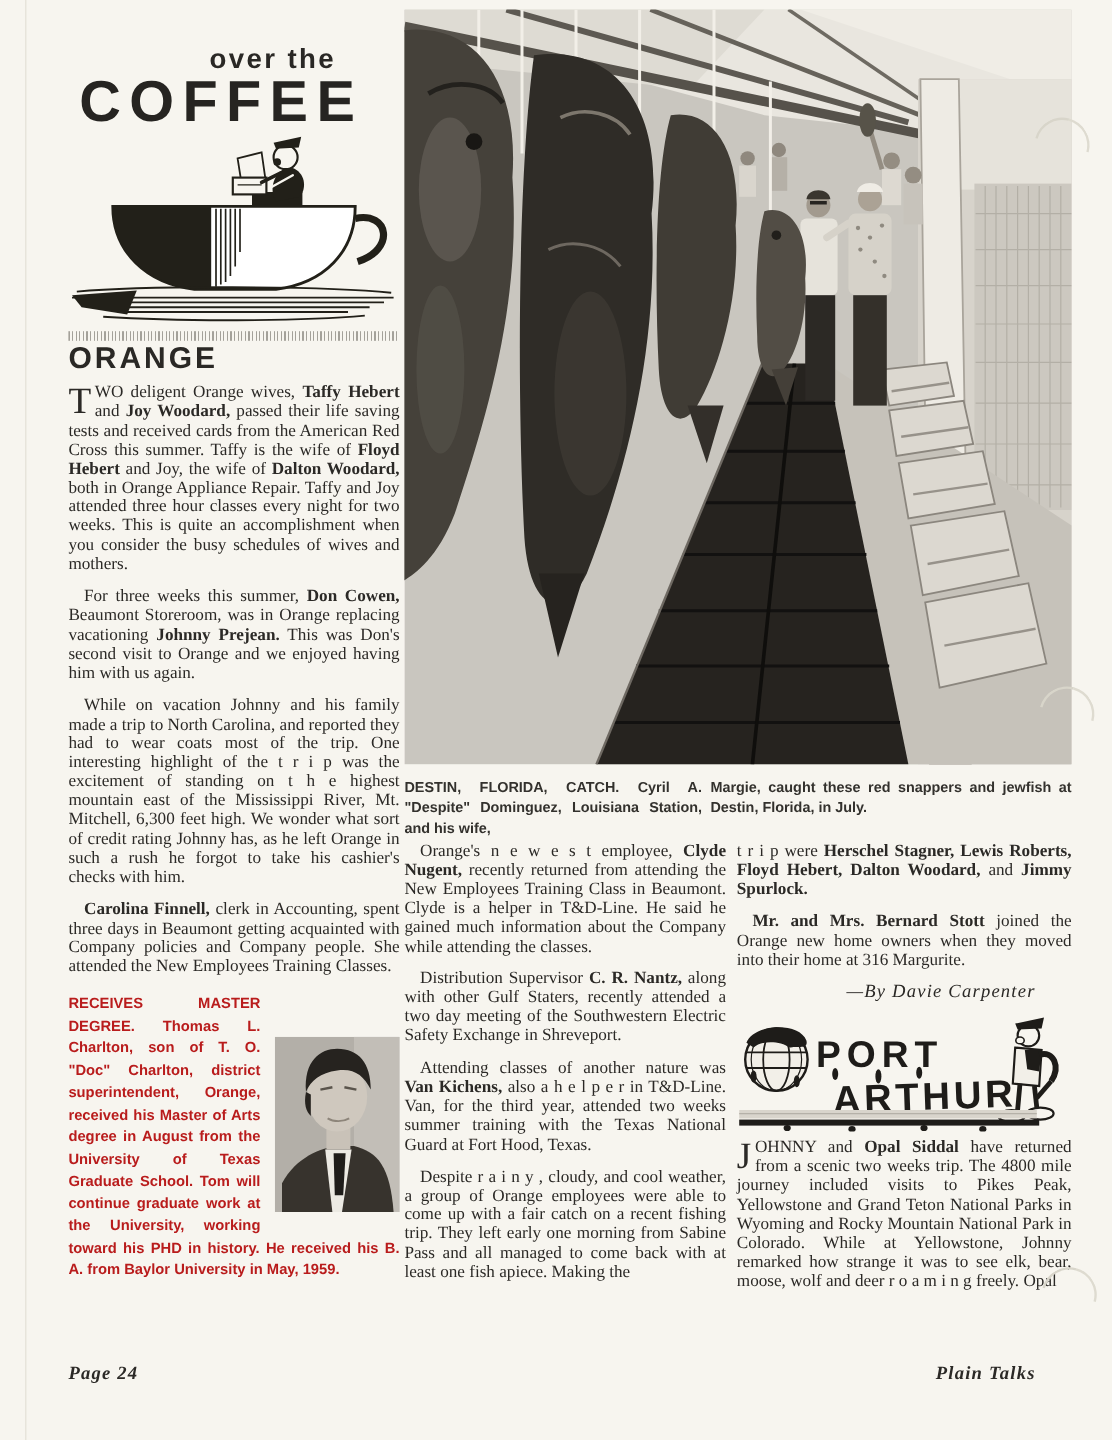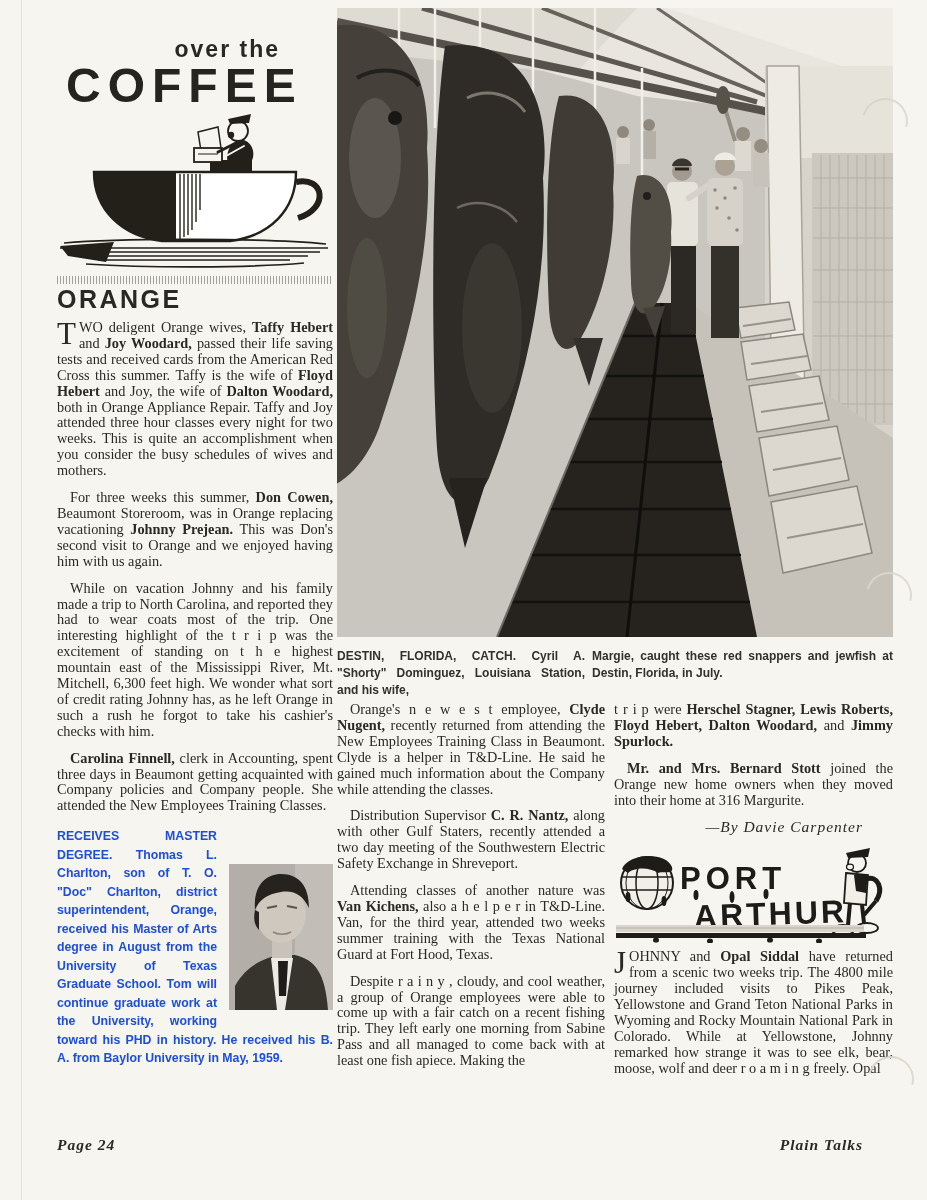--- a/index.html
+++ b/index.html
@@ -37,21 +37,21 @@
           letter-spacing:1px;}
 
   
   .photo-captions{position:absolute;left:337px;top:648px;width:556px;display:flex;}
   .photo-captions p{margin:0;font-family:"Liberation Sans",sans-serif;font-weight:700;
                     font-size:12px;line-height:17px;color:#33312d;text-align:justify;}
   .cap-l{width:248px;margin-right:7px !important;}
   .cap-r{width:301px;}
 
   .charlton{margin-top:13px;font-family:"Liberation Sans",sans-serif;font-weight:700;
-            font-size:12.3px;line-height:18.5px;color:#1d4ed8;text-align:justify;}
+            font-size:12.3px;line-height:18.5px;color:#b91c1c;text-align:justify;}
   .portrait-wrap{float:right;margin:37px 0 4px 12px;}
 
   
   .big-photo{position:absolute;left:337px;top:8px;}
 
   
   .pa-logo{margin:10px 0 6px 0;display:block;}
 
   
   .footer-left{position:absolute;left:57px;top:1136px;font-weight:700;font-style:italic;
@@ -259,21 +259,21 @@
     <ellipse cx="155" cy="320" rx="30" ry="85" fill="#3d3933" opacity="0.8"></ellipse>
     <path d="M112,470 L150,470 L128,540 Z" fill="#26231f"></path>
     <path d="M222,88 C258,82 282,120 276,180 C280,240 262,300 244,330 C230,352 214,340 212,300 C208,220 210,130 222,88 Z" fill="#403c35"></path>
     <polygon points="236,330 266,330 252,378" fill="#332f2a"></polygon>
     <path d="M300,168 C322,162 338,186 334,224 C336,258 326,290 314,302 C304,312 294,300 294,272 C292,230 294,190 300,168 Z" fill="#524d45"></path>
     <polygon points="306,300 328,298 318,330" fill="#443f38"></polygon>
     <circle cx="310" cy="188" r="4" fill="#211f1b"></circle>
   </svg>
 
   <div class="photo-captions">
-    <p class="cap-l">DESTIN, FLORIDA, CATCH. Cyril A. "Shorty" Dominguez, Louisiana Station, and his wife,</p>
+    <p class="cap-l">DESTIN, FLORIDA, CATCH. Cyril A. "Despite" Dominguez, Louisiana Station, and his wife,</p>
     <p class="cap-r">Margie, caught these red snappers and jewfish at Destin, Florida, in July.</p>
   </div>
 
   <div class="col mid-col">
     <p class="para ind"><span>Orange's n e w e s t employee, </span><span class="b">Clyde Nugent,</span><span> recently returned from attending the New Employees Training Class in Beaumont. Clyde is a helper in T&amp;D-Line. He said he gained much information about the Company while attending the classes.</span></p>
     <p class="para ind"><span>Distribution Supervisor </span><span class="b">C. R. Nantz,</span><span> along with other Gulf Staters, recently attended a two day meeting of the Southwestern Electric Safety Exchange in Shreveport.</span></p>
     <p class="para ind"><span>Attending classes of another nature was </span><span class="b">Van Kichens,</span><span> also a h e l p e r in T&amp;D-Line. Van, for the third year, attended two weeks summer training with the Texas National Guard at Fort Hood, Texas.</span></p>
     <p class="para ind"><span>Despite r a i n y , cloudy, and cool weather, a group of Orange employees were able to come up with a fair catch on a recent fishing trip. They left early one morning from Sabine Pass and all managed to come back with at least one fish apiece. Making the</span></p>
   </div>
 

